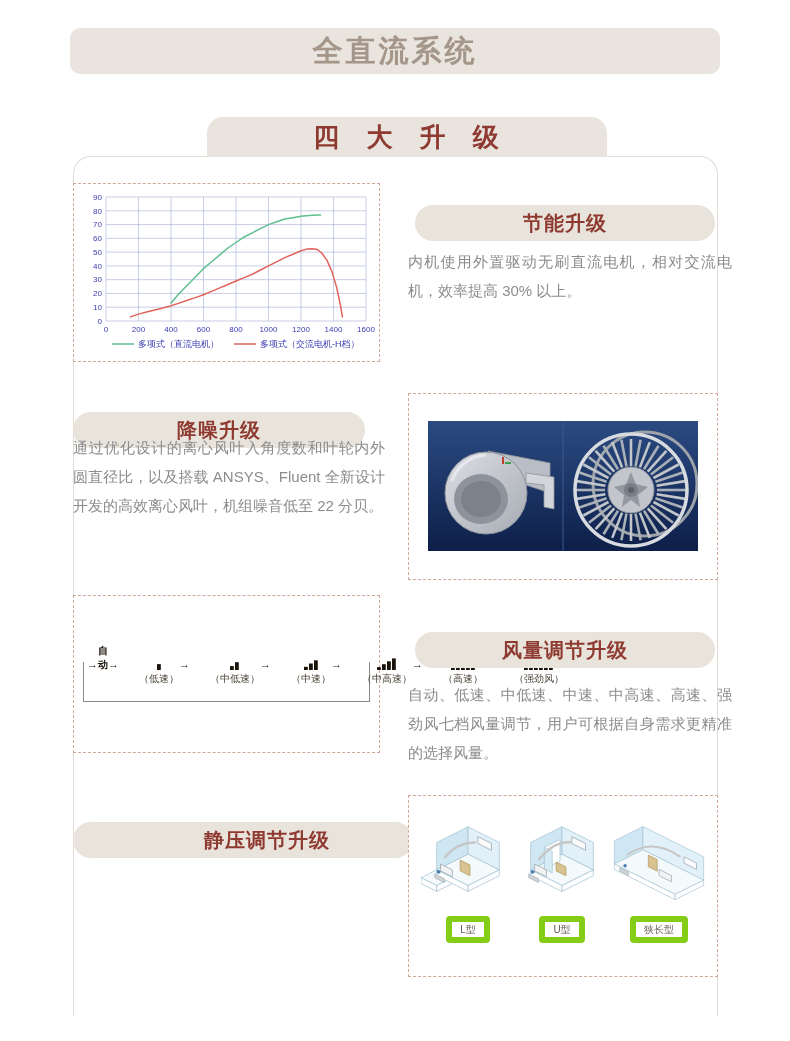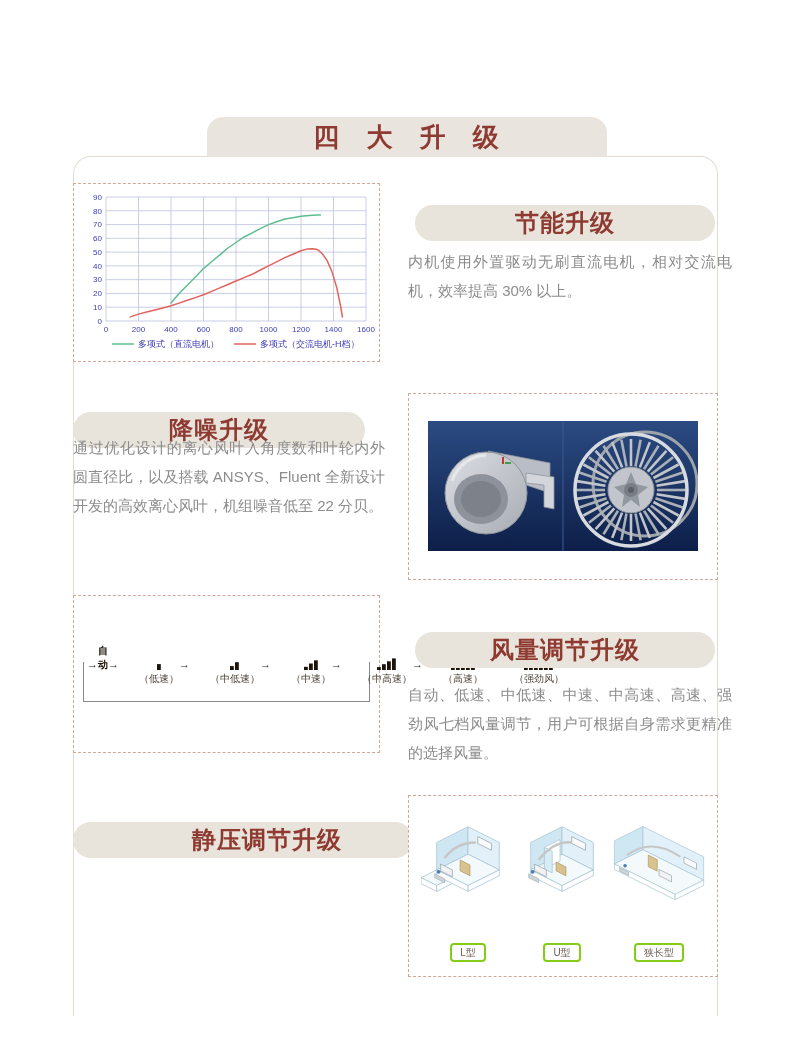--- a/index.html
+++ b/index.html
@@ -18,21 +18,21 @@
                    border:1px solid #e2dcd3;border-bottom:none;border-radius:18px 18px 0 0;background:#fff;z-index:1;}
   
   .dashed-box{position:absolute;border:1px dashed #cfa79b;background:#fff;z-index:3;}
   #chart-box{left:73px;top:183px;width:305px;height:177px;}
   #fan-box{left:408px;top:393px;width:308px;height:185px;}
   #speed-box{left:73px;top:595px;width:305px;height:156px;}
   #rooms-box{left:408px;top:795px;width:308px;height:180px;}
   
   .pill{position:absolute;height:36px;background:#e8e3db;border-radius:18px;display:flex;
         align-items:center;justify-content:center;z-index:3;}
-  .pill-label{font-size:24px;font-weight:bold;color:#8e3a31;letter-spacing:1px;}
+  .pill-label{font-size:20px;font-weight:bold;color:#8e3a31;letter-spacing:1px;}
   #pill-energy{left:415px;top:205px;width:300px;}
   #pill-noise{left:73px;top:412px;width:292px;}
   #pill-airflow{left:415px;top:632px;width:300px;}
   #pill-pressure{left:73px;top:822px;width:292px;padding-left:48px;}
   
   .body-text{position:absolute;font-size:15px;line-height:29px;color:#8c8c8c;z-index:3;text-align:justify;}
   #text-energy{left:408px;top:247px;width:324px;}
   #text-noise{left:73px;top:433px;width:312px;}
   #text-airflow{left:408px;top:680px;width:324px;}
   #text-pressure{left:73px;top:863px;width:314px;}
@@ -45,28 +45,31 @@
   .sp-auto{font-size:10px;font-weight:bold;color:#1c140b;margin-bottom:14px;}
   .sp-level{display:flex;flex-direction:column;align-items:center;margin-left:20px;}
   .sp-label{font-size:10px;color:#453c31;margin-top:2px;height:14px;white-space:nowrap;}
   .sp-tail{width:12px;height:1px;background:#8a8a8a;margin-bottom:21px;}
   .speed-loop{position:absolute;left:9px;right:9px;top:66px;height:39px;border:1px solid #8a8a8a;border-top:none;z-index:1;}
   
   .fan-inner{position:absolute;left:19px;top:27px;width:270px;height:130px;}
   
   .rooms-row{position:absolute;left:12px;right:12px;top:16px;display:flex;justify-content:space-between;}
   .room-col{display:flex;flex-direction:column;align-items:center;}
-  .room-label{display:inline-block;border:2px solid #84cc16;border-radius:4px;padding:0 8px;
-              font-size:10px;line-height:15px;color:#6b5f54;background:#fff;margin-top:27px;}
+  .room-label{display:inline-block;border:6px solid #84cc16;border-radius:4px;padding:0 8px;
+              font-size:10px;line-height:15px;color:#6b5f54;background:#fff;margin-top:0;}
 </style>
 </head>
 <body>
 
 <div class="page">
 
+  <div class="banner">
+    <span class="banner-title">全直流系统</span>
+  </div>
 
   <div class="section-tab">
     <span class="section-tab-label">四 大 升 级</span>
   </div>
 
   <div class="container-frame"></div>
 
   <div class="dashed-box" id="chart-box">
     <svg id="eff-chart" width="297" height="168">
         <line x1="28" y1="8" x2="28" y2="132" stroke="#b3badb" stroke-width="0.7"></line>

